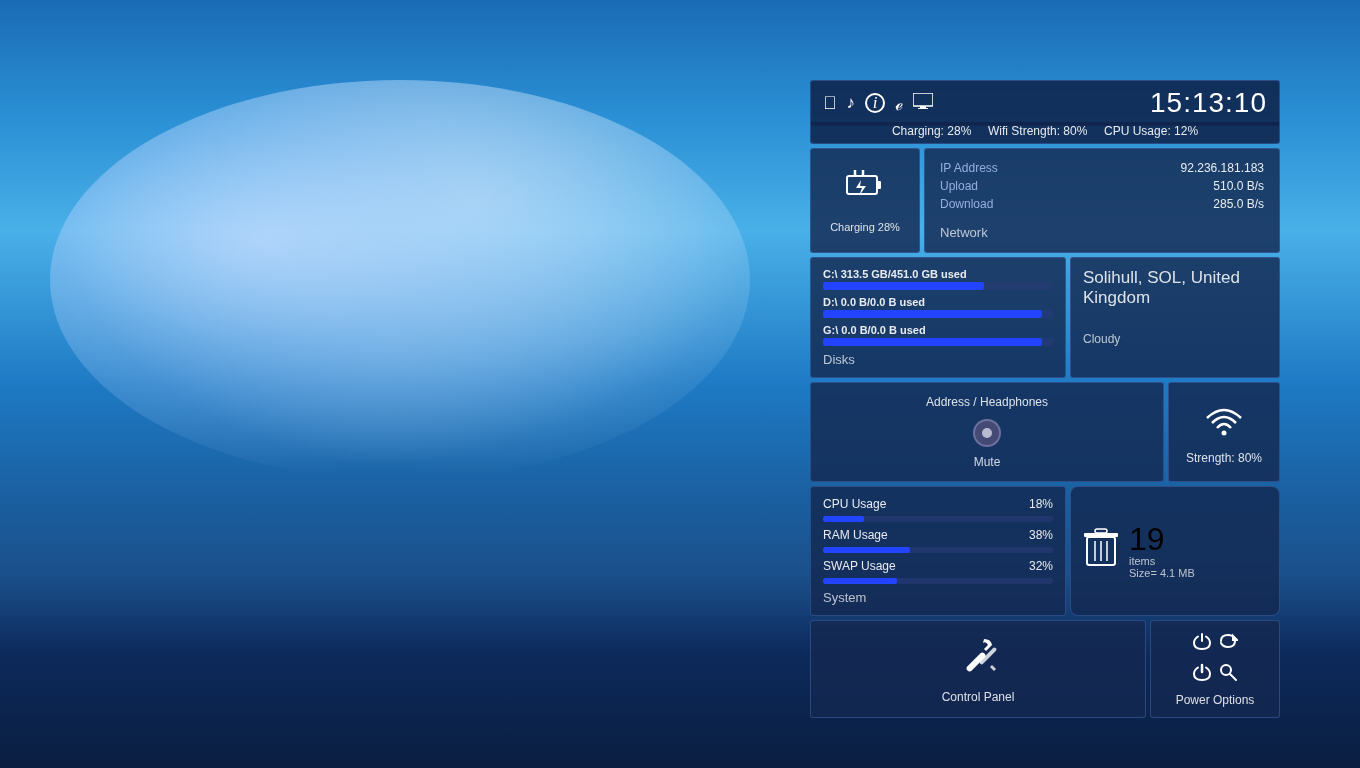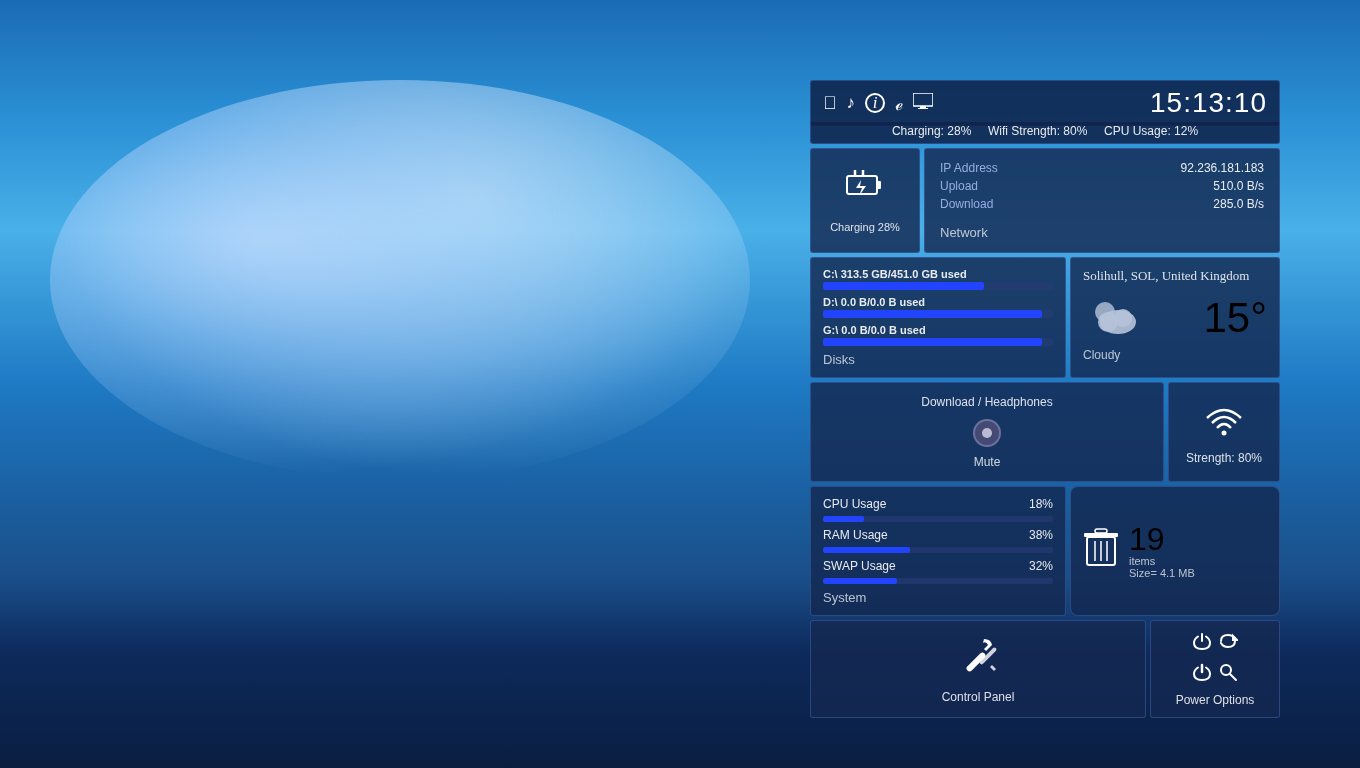--- a/index.html
+++ b/index.html
@@ -170,24 +170,23 @@
       color: rgba(255,255,255,0.7);
     }
     .weather-panel {
       width: 210px;
       padding: 10px 12px;
       background: rgba(20, 40, 80, 0.82);
       border: 1px solid rgba(80, 120, 200, 0.4);
       border-radius: 3px;
     }
     .weather-location {
-      font-size: 13px;
+      font-size: 17px;
       color: rgba(255,255,255,0.85);
-      margin-bottom: 8px;
-      font-family: Liberation Serif, serif;
+      margin-bottom: 24px;
     }
     .weather-main {
       display: flex;
       align-items: center;
       justify-content: space-between;
     }
     .weather-temp {
       font-size: 42px;
       font-weight: 200;
     }
@@ -464,40 +463,27 @@
         <div class="disk-label">G:\ 0.0 B/0.0 B used</div>
         <div class="disk-bar-bg">
           <div class="disk-bar-fill" style="width:95%"></div>
         </div>
       </div>
       <div class="disks-title">Disks</div>
     </div>
 
     <div class="weather-panel">
       <div class="weather-location">Solihull, SOL, United Kingdom</div>
-      <div class="weather-main">
-        <div>
-          <svg width="58" height="48" viewBox="0 0 58 48" fill="white" opacity="0.9">
-
-            <circle cx="22" cy="20" r="10" fill="rgba(200,210,230,0.8)"></circle>
-
-            <ellipse cx="35" cy="30" rx="18" ry="12" fill="rgba(200,210,230,0.9)"></ellipse>
-            <circle cx="25" cy="30" r="10" fill="rgba(200,210,230,0.9)"></circle>
-            <circle cx="40" cy="26" r="9" fill="rgba(200,210,230,0.9)"></circle>
-          </svg>
-        </div>
-        <div class="weather-temp">15°</div>
-      </div>
       <div class="weather-desc">Cloudy</div>
     </div>
   </div>
 
   <div class="row4">
     <div class="audio-panel">
-      <div class="audio-title">Download / Headphones</div>
+      <div class="audio-title">Address / Headphones</div>
       <div class="mute-btn">
         <div class="mute-dot"></div>
       </div>
       <div class="mute-label">Mute</div>
     </div>
 
     <div class="wifi-strength-panel">
       <div class="wifi-icon">
         <svg width="44" height="36" viewBox="0 0 44 36" fill="white">
 

